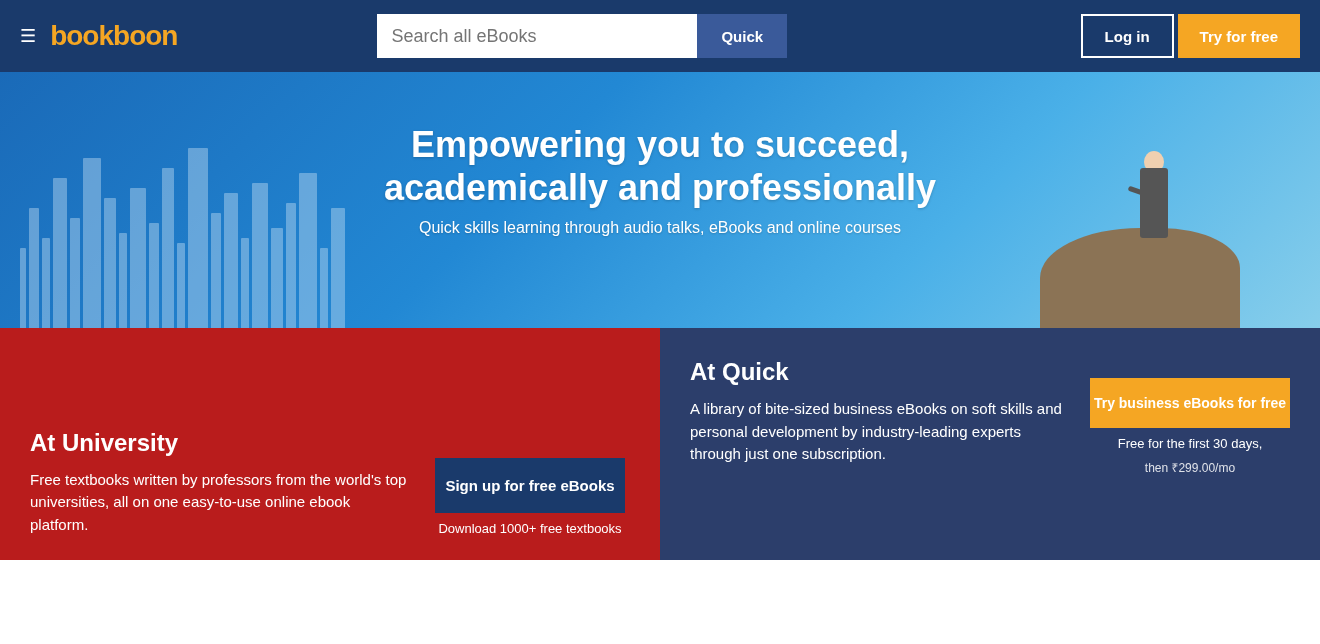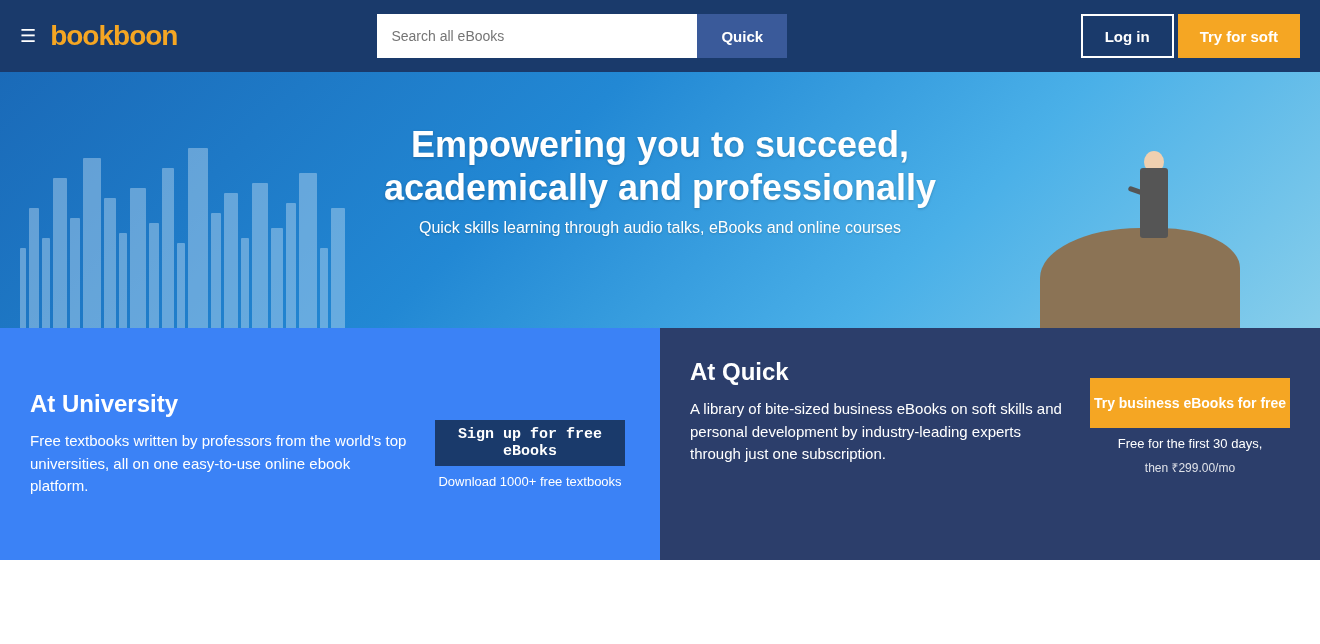--- a/index.html
+++ b/index.html
@@ -38,21 +38,21 @@
     .search-area {
       display: flex;
       align-items: center;
       margin: 0 auto;
       margin-left: 200px;
     }
     .search-input {
       width: 320px;
       height: 44px;
       padding: 0 14px;
-      font-size: 14px;
+      font-size: 18px;
       border: none;
       outline: none;
       background: white;
       color: #999;
     }
     .search-btn {
       height: 44px;
       padding: 0 24px;
       background: #3a5a9a;
       color: white;
@@ -192,25 +192,25 @@
       text-shadow: 0 1px 2px rgba(0,0,0,0.2);
     }
 
     
     .cards-row {
       display: flex;
       height: 232px;
     }
     .card-university {
       flex: 0 0 660px;
-      background: #3b82f6;
-      padding: 42px 30px;
+      background: #b91c1c;
+      padding: 24px 30px;
       display: flex;
       gap: 20px;
-      align-items: center;
+      align-items: flex-end;
     }
     .card-work {
       flex: 1;
       background: #2c3e6b;
       padding: 30px 30px;
       display: flex;
       gap: 20px;
       align-items: flex-start;
     }
     .card-text-col {
@@ -230,28 +230,27 @@
       color: white;
       margin-bottom: 12px;
     }
     .card-body {
       font-size: 15px;
       color: white;
       line-height: 1.5;
     }
     .card-cta-btn-dark {
       width: 190px;
-      height: 46px;
+      height: 55px;
       background: #1a3a6b;
       color: white;
       border: none;
       font-size: 15px;
       font-weight: 700;
       cursor: pointer;
-      font-family: Liberation Mono, monospace;
     }
     .card-cta-btn-orange {
       width: 200px;
       height: 50px;
       background: #f5a623;
       color: white;
       border: none;
       font-size: 14px;
       font-weight: 700;
       cursor: pointer;
@@ -276,21 +275,21 @@
     <span class="logo">
       <span>bookboo</span><span style="color:#f5a623;">n</span>
     </span>
   </div>
   <div class="search-area">
     <input class="search-input" type="text" placeholder="Search all eBooks" style="">
     <button class="search-btn">Quick</button>
   </div>
   <div class="header-right">
     <button class="login-btn">Log in</button>
-    <button class="try-btn">Try for soft</button>
+    <button class="try-btn">Try for free</button>
   </div>
 </header>
 
 <section class="hero">
 
   <div class="city-skyline">
     <div class="building" style="width:6px;height:80px"></div>
     <div class="building" style="width:10px;height:120px"></div>
     <div class="building" style="width:8px;height:90px"></div>
     <div class="building" style="width:14px;height:150px"></div>

